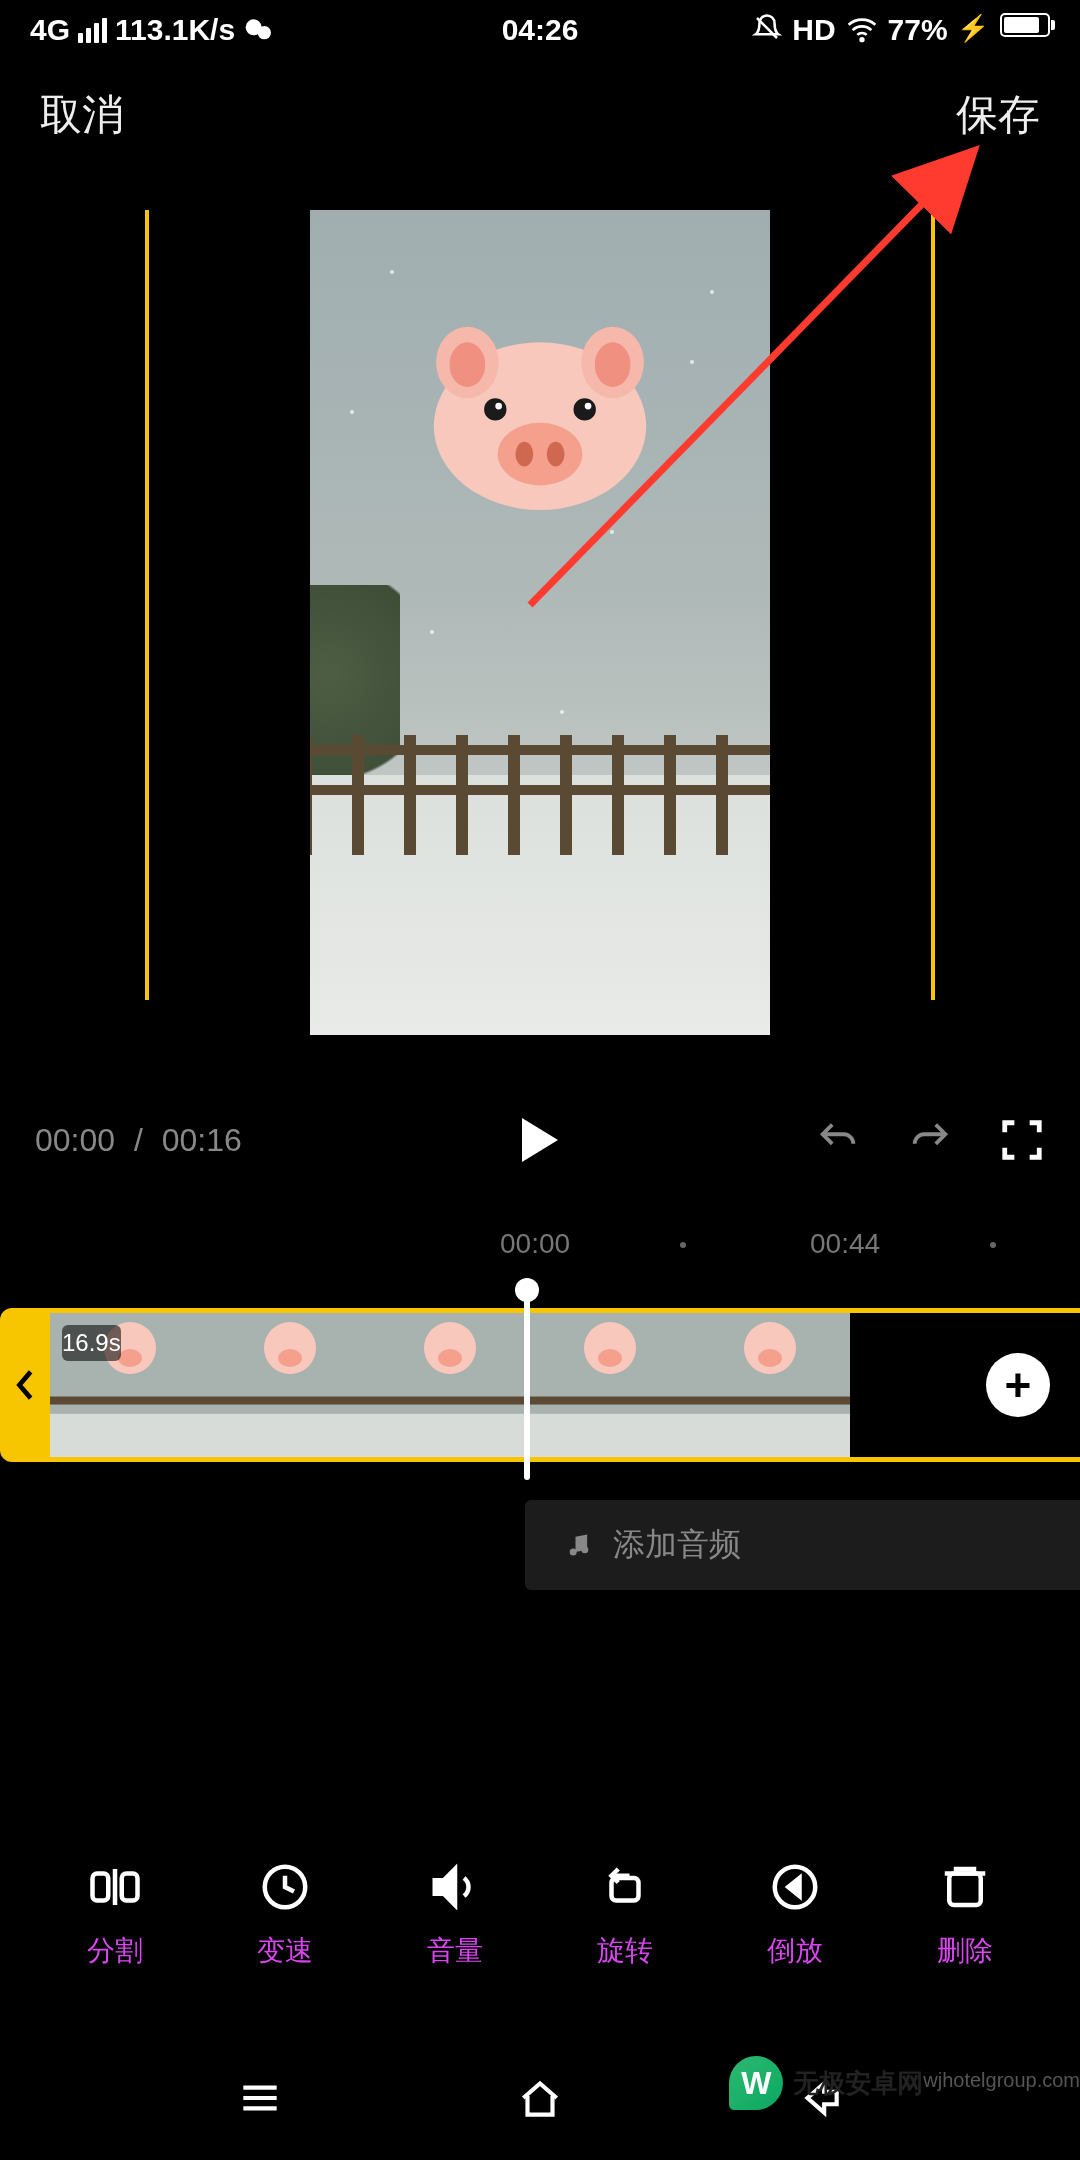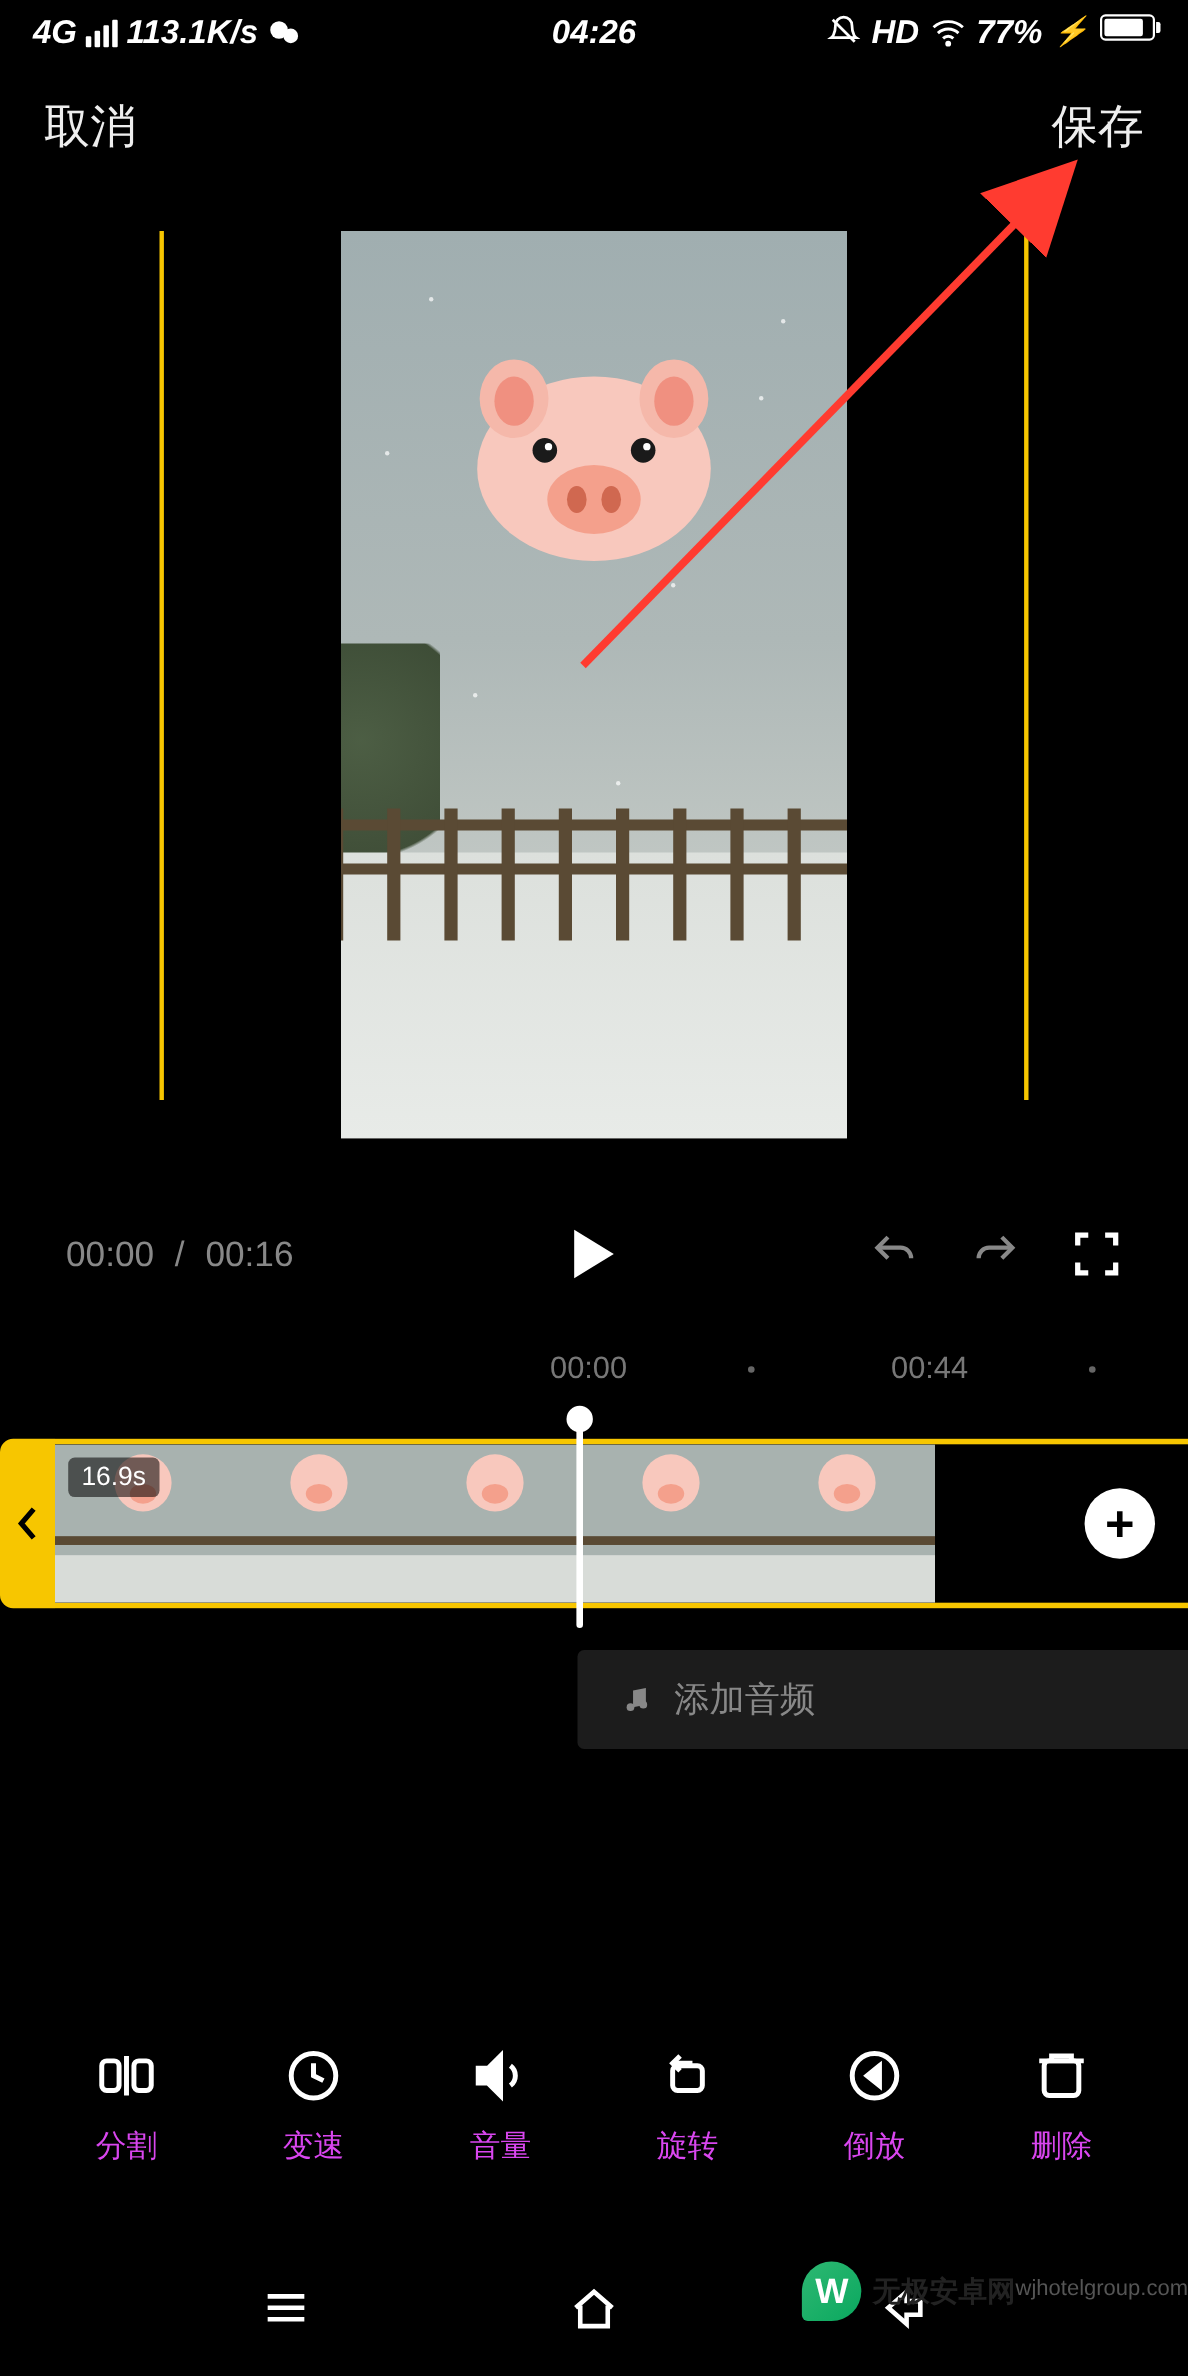--- a/index.html
+++ b/index.html
@@ -1,19 +1,19 @@
 <!DOCTYPE html>
 <html><head>
 <meta charset="utf-8">
 <style>
   * { margin: 0; padding: 0; box-sizing: border-box; }
   html, body { width: 1080px; height: 2160px; background: #000; font-family: -apple-system, "PingFang SC", "Microsoft YaHei", sans-serif; color: #fff; overflow: hidden; }
   
   
-  .status-bar { position: absolute; top: 0; left: 0; right: 0; height: 60px; display: flex; align-items: center; justify-content: space-between; padding: 15px 30px; font-size: 30px; font-weight: 600; font-style: italic; }
+  .status-bar { position: absolute; top: 0; left: 0; right: 0; height: 60px; display: flex; align-items: center; justify-content: space-between; padding: 15px 30px; font-size: 30px; font-weight: 600; }
   .status-left { display: flex; align-items: center; gap: 8px; }
   .status-center { position: absolute; left: 50%; transform: translateX(-50%); }
   .status-right { display: flex; align-items: flex-start; gap: 10px; }
   .sig-bars { display: inline-flex; align-items: flex-end; gap: 3px; }
   .sig-bars span { width: 5px; background: #fff; border-radius: 1px; }
   .sig-bars span:nth-child(1){height:10px}.sig-bars span:nth-child(2){height:15px}.sig-bars span:nth-child(3){height:20px}.sig-bars span:nth-child(4){height:25px}
   .wechat-icon { width: 32px; height: 32px; }
   .battery { width: 50px; height: 24px; border: 2.5px solid #fff; border-radius: 5px; position: relative; }
   .battery::after { content: ''; position: absolute; right: -7px; top: 5px; width: 4px; height: 10px; background: #fff; border-radius: 0 2px 2px 0; }
   .battery-fill { position: absolute; top: 2px; left: 2px; bottom: 2px; width: 75%; background: #fff; border-radius: 2px; }
@@ -33,39 +33,39 @@
   .fence { position: absolute; bottom: 180px; left: -10px; right: -10px; height: 120px; }
   .fence-rail { position: absolute; left: 0; right: 0; height: 10px; background: #5a4a34; }
   .fence-posts { position: absolute; left: 0; right: 0; top: 0; bottom: 0; display: flex; gap: 40px; }
   .fence-posts span { width: 12px; height: 100%; background: #5a4a34; }
   .tree { position: absolute; left: -30px; bottom: 230px; width: 120px; height: 220px; background: radial-gradient(circle at 40% 40%, #3a4d2f, #2a3a20 70%, transparent 72%); opacity: 0.85;}
   .pig { position: absolute; top: 110px; left: 50%; transform: translateX(-50%); width: 230px; height: 190px; }
   .snow-dot { position: absolute; width: 4px; height: 4px; background: #fff; border-radius: 50%; opacity: 0.7; }
   .arrow { position: absolute; top: 135px; left: 520px; width: 480px; height: 480px; pointer-events: none; }
 
   
-  .play-row { position: absolute; top: 1095px; left: 0; right: 0; height: 90px; display: flex; align-items: center; padding: 0 60px; }
+  .play-row { position: absolute; top: 1095px; left: 0; right: 0; height: 90px; display: flex; align-items: center; padding: 0 35px; }
   .time-txt { font-size: 32px; color: #888; }
   .play-btn { position: absolute; left: 50%; transform: translateX(-50%); }
   .play-tri { width: 0; height: 0; border-left: 36px solid #fff; border-top: 22px solid transparent; border-bottom: 22px solid transparent; }
   .spacer { flex: 1; }
   .pr-icon { width: 46px; height: 46px; margin-left: 46px; }
 
   
   .tl-ruler { position: absolute; top: 1228px; left: 0; right: 0; height: 50px; font-size: 28px; color: #777; }
   .tl-ruler .tick { position: absolute; }
   .tl-dot { width: 6px; height: 6px; background: #666; border-radius: 50%; }
 
   .timeline { position: absolute; top: 1300px; left: 0; right: 0; height: 170px; display: flex; align-items: center; }
   .sound-orig { width: 340px; display: flex; flex-direction: column; align-items: center; justify-content: center; gap: 16px; color: #aaa; font-size: 30px; }
   .grab { width: 50px; height: 154px; background: #f7c600; border-radius: 12px 0 0 12px; display: flex; align-items: center; justify-content: center; }
   .grab svg { transform: rotate(180deg); }
   .strip { position: relative; flex: 1; height: 154px; display: flex; overflow: hidden; border-top: 5px solid #f7c600; border-bottom: 5px solid #f7c600; }
   .frame { flex: none; width: 160px; height: 100%; position: relative; overflow: hidden; }
-  .dur-badge { position: absolute; top: 12px; left: 12px; background: rgba(0,0,0,0.55); color: #fff; font-size: 24px; padding: 4px 12px; border-radius: 6px; z-index: 2;}
+  .dur-badge { position: absolute; top: 12px; left: 12px; background: rgba(0,0,0,0.55); color: #fff; font-size: 24px; padding: 4px 0; border-radius: 6px; z-index: 2;}
   .playhead { position: absolute; top: 1290px; left: 524px; width: 6px; height: 190px; background: #fff; border-radius: 3px; z-index: 5;}
   .playhead::before { content:''; position:absolute; top:-12px; left:-9px; width:24px; height:24px; background:#fff; border-radius:50%; }
   .add-clip { position: absolute; right: 30px; top: 50%; transform: translateY(-50%); width: 64px; height: 64px; background: #fff; border-radius: 50%; display: flex; align-items: center; justify-content: center; color: #000; font-size: 46px; font-weight: 700; z-index: 3;}
 
   .audio-row { position: absolute; top: 1500px; left: 525px; right: 0; height: 90px; background: #1c1c1c; display: flex; align-items: center; padding: 0 40px; gap: 20px; color: #888; font-size: 32px; border-radius: 6px 0 0 6px;}
 
   
   .tools { position: absolute; bottom: 160px; left: 0; right: 0; height: 170px; display: flex; justify-content: space-around; align-items: center; padding: 0 30px; }
   .tool { display: flex; flex-direction: column; align-items: center; gap: 18px; color: #d946ef; font-size: 28px; }
   .tool svg { width: 54px; height: 54px; }

